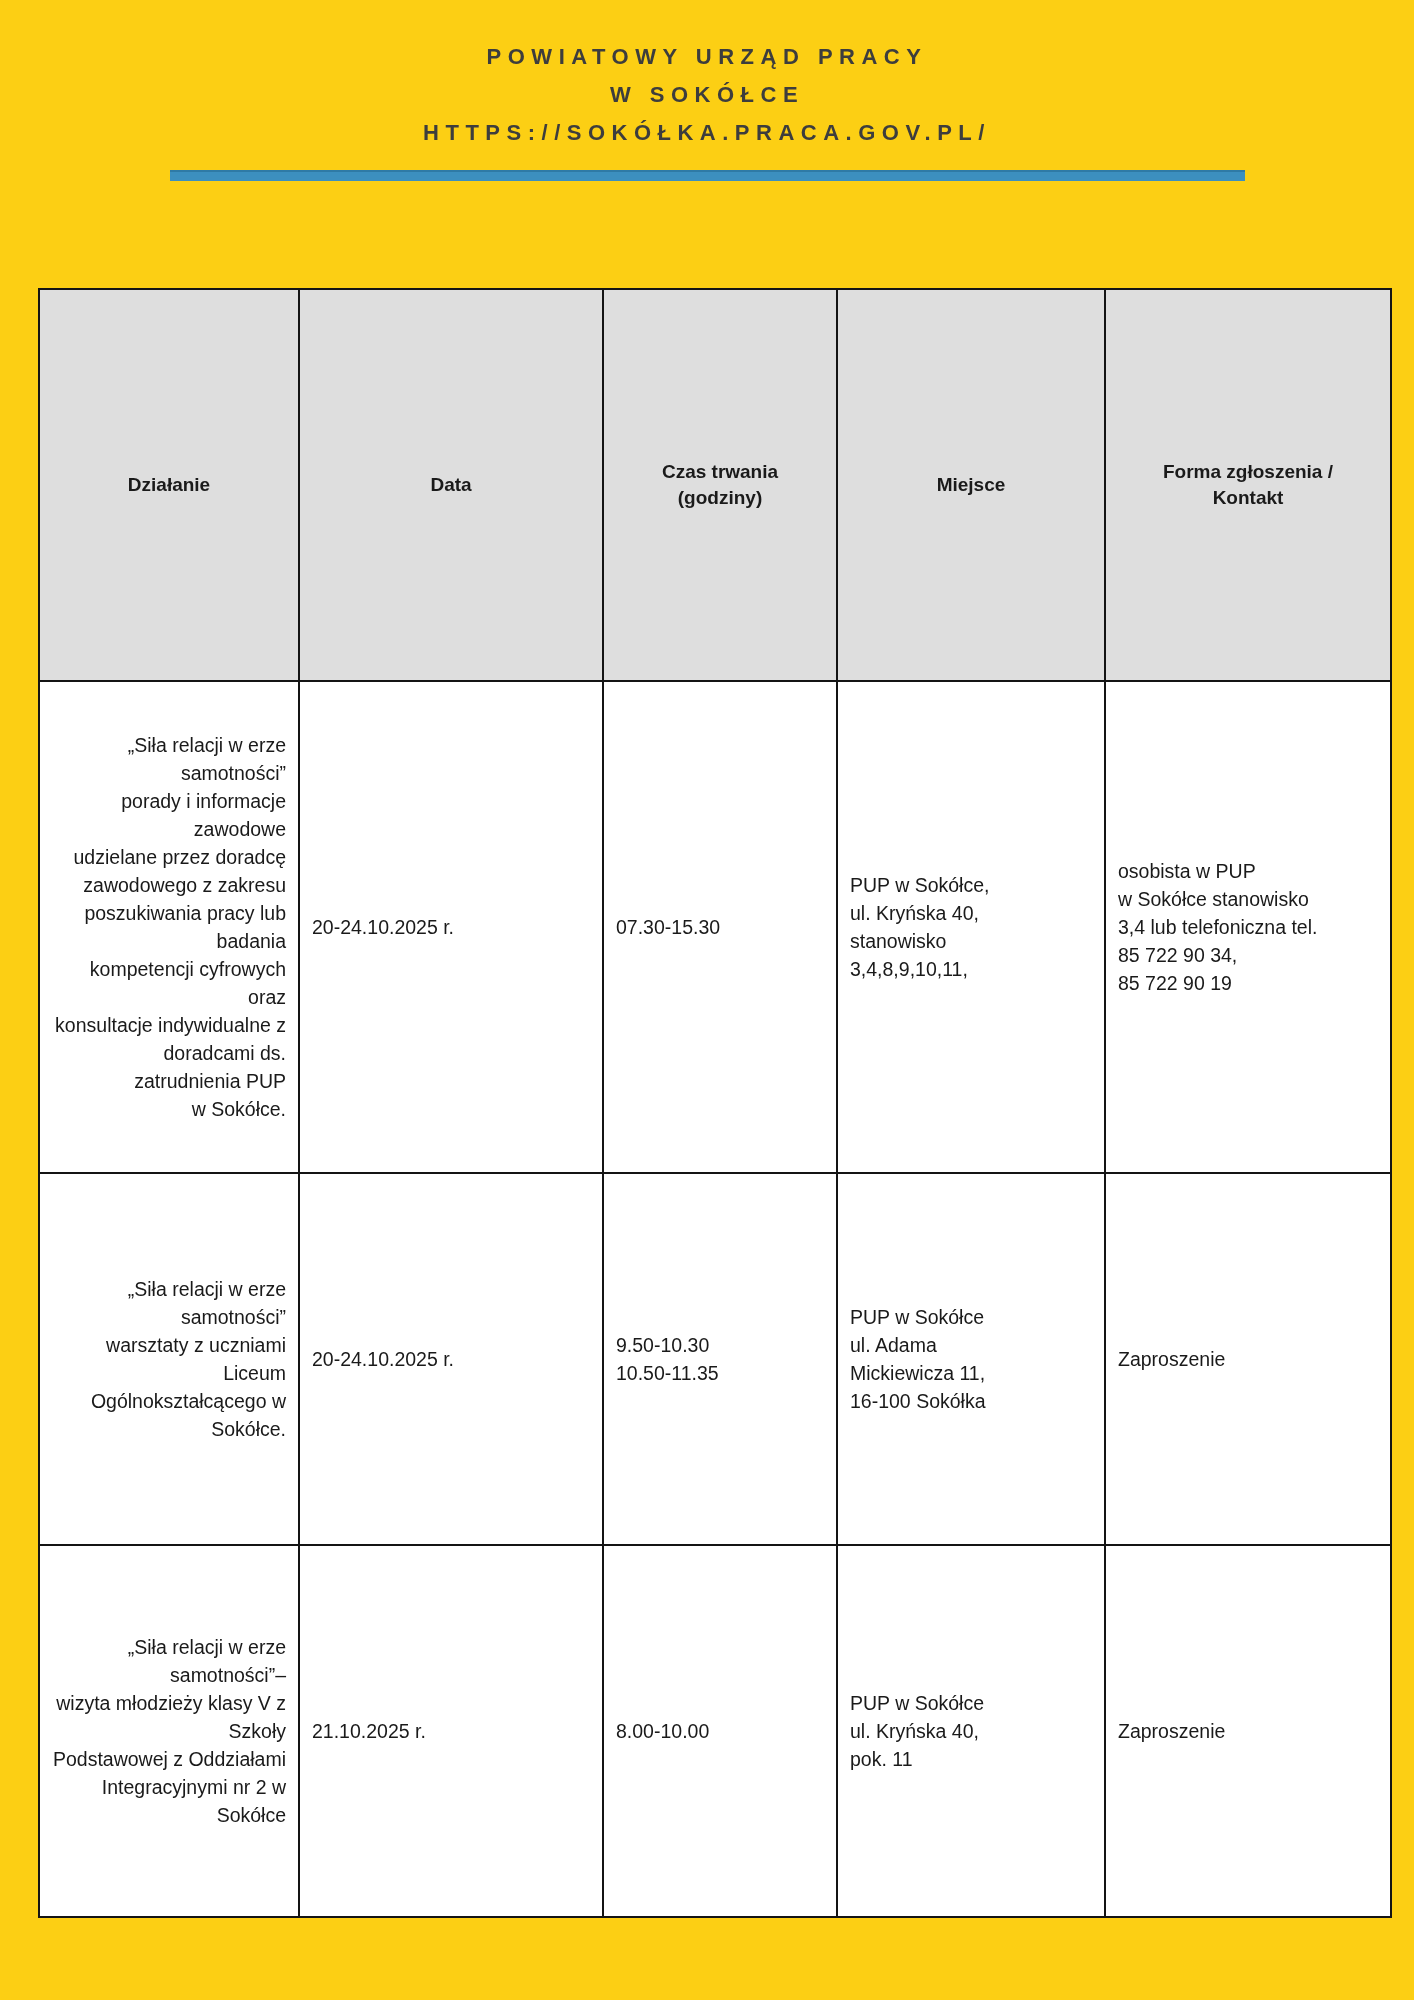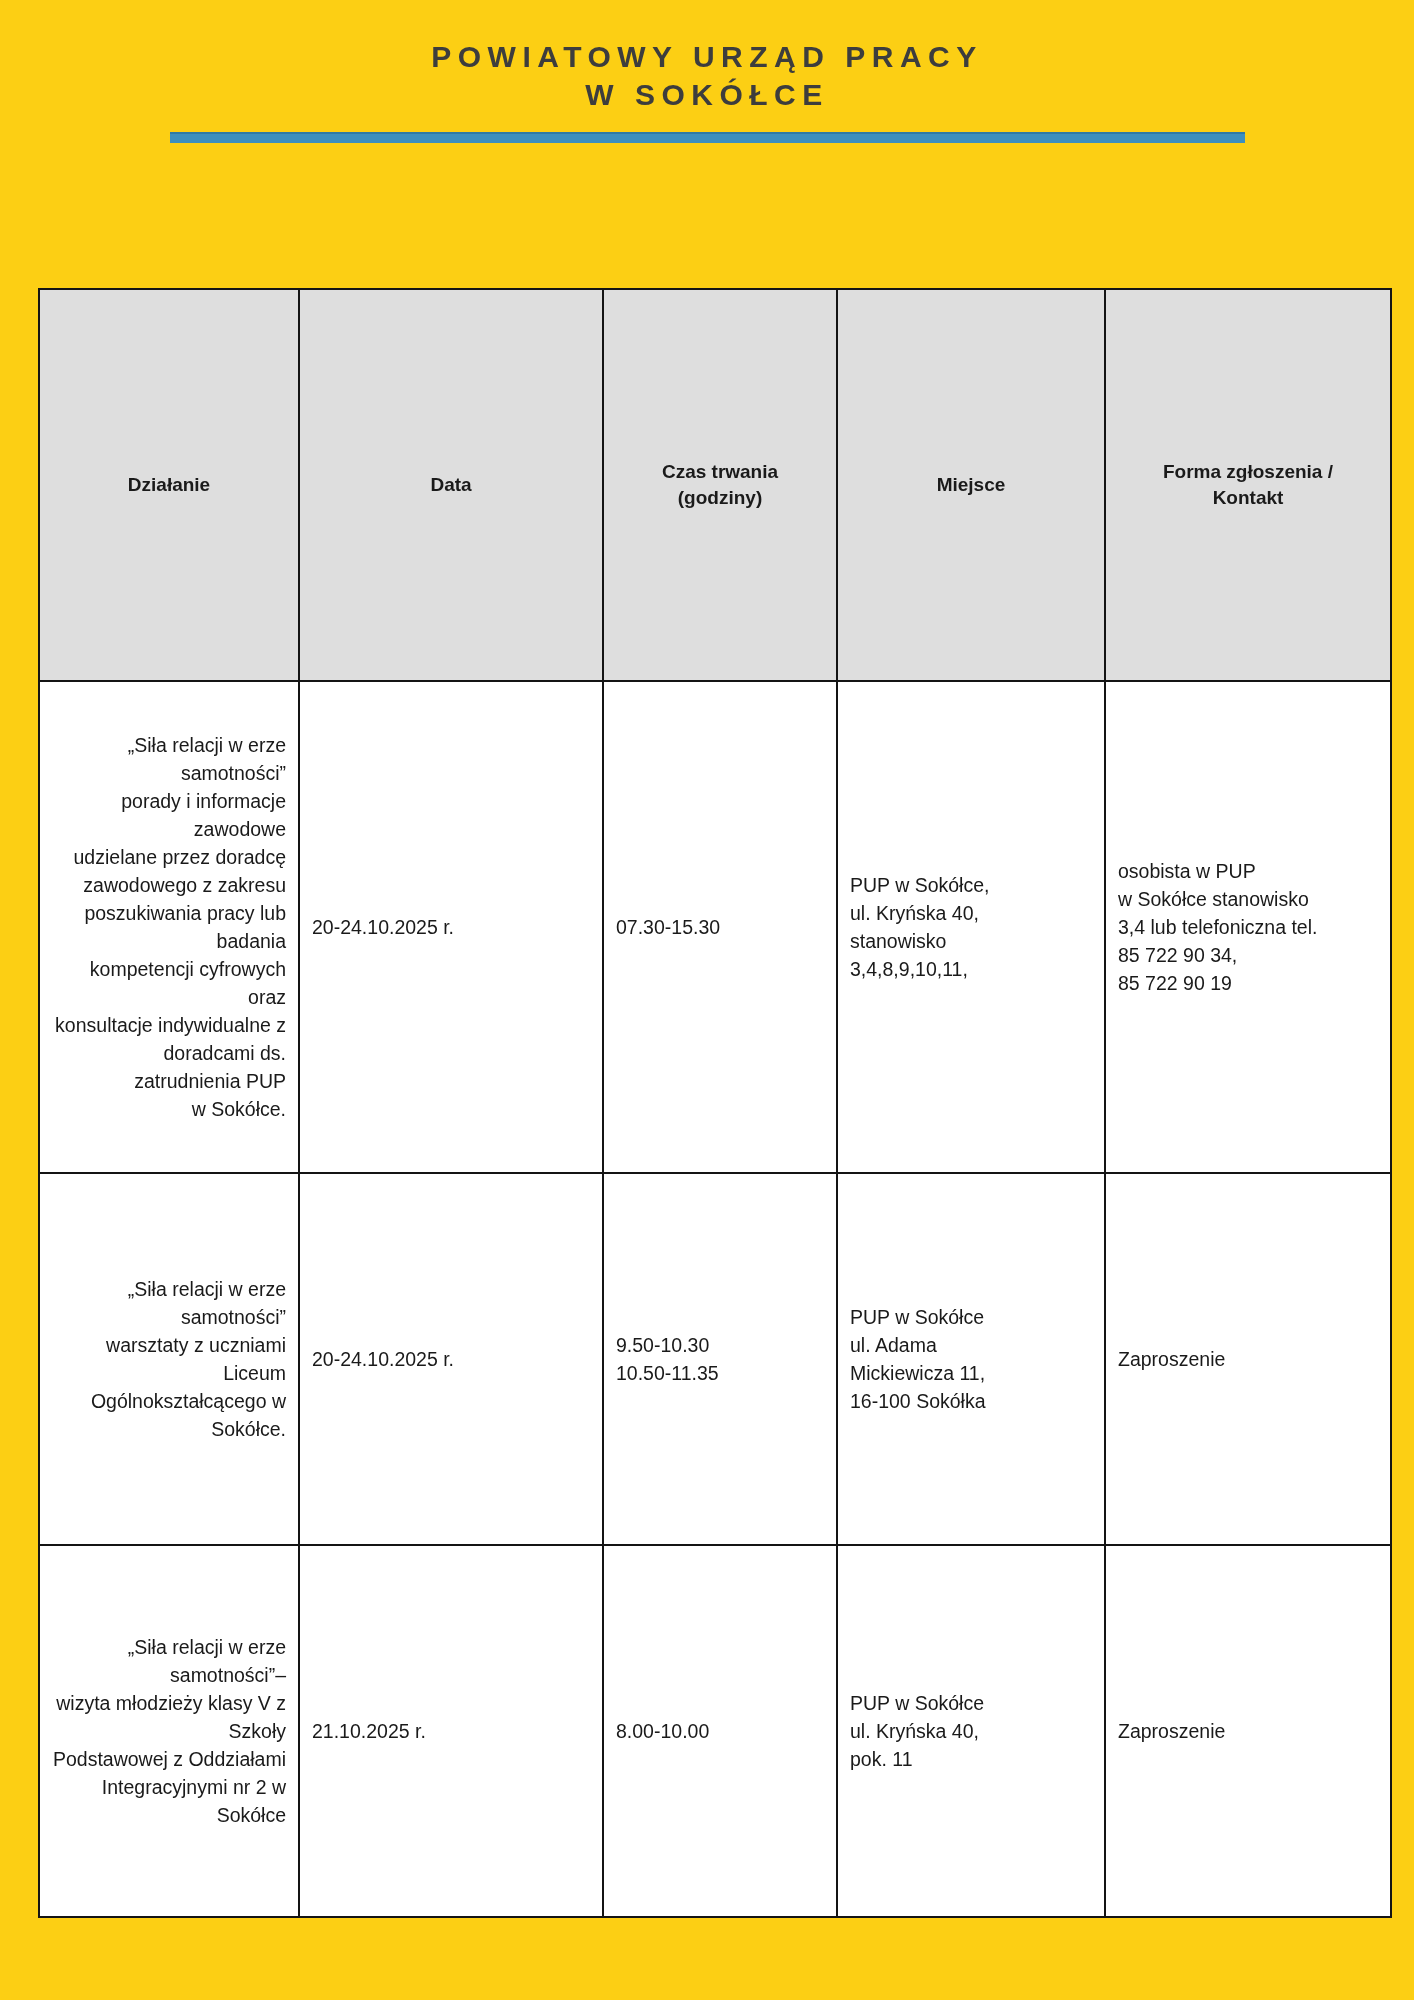--- a/index.html
+++ b/index.html
@@ -21,21 +21,21 @@
     box-sizing: border-box;
   }
 
   
   .header {
     padding-top: 38px;
     text-align: center;
   }
   .header-line {
     font-weight: bold;
-    font-size: 30px;
+    font-size: 22px;
     letter-spacing: 6.5px;
     color: #3d3d3d;
     line-height: 38px;
     text-transform: uppercase;
     white-space: nowrap;
   }
   .header-rule {
     margin: 18px auto 0 auto;
     width: 1075px;
     height: 9px;
@@ -101,20 +101,21 @@
   }
 </style>
 </head>
 <body>
 
 <div class="page">
 
   <div class="header">
     <div class="header-line">POWIATOWY URZĄD PRACY</div>
     <div class="header-line">W SOKÓŁCE</div>
+    <div class="header-line">HTTPS://SOKÓŁKA.PRACA.GOV.PL/</div>
     <div class="header-rule"></div>
   </div>
 
   <div class="table-wrap">
     <table class="schedule">
       <thead>
         <tr>
           <th class="col-1 nowrap-pre">Działanie</th>
           <th class="col-2 nowrap-pre">Data</th>
           <th class="col-3 nowrap-pre">Czas trwania

